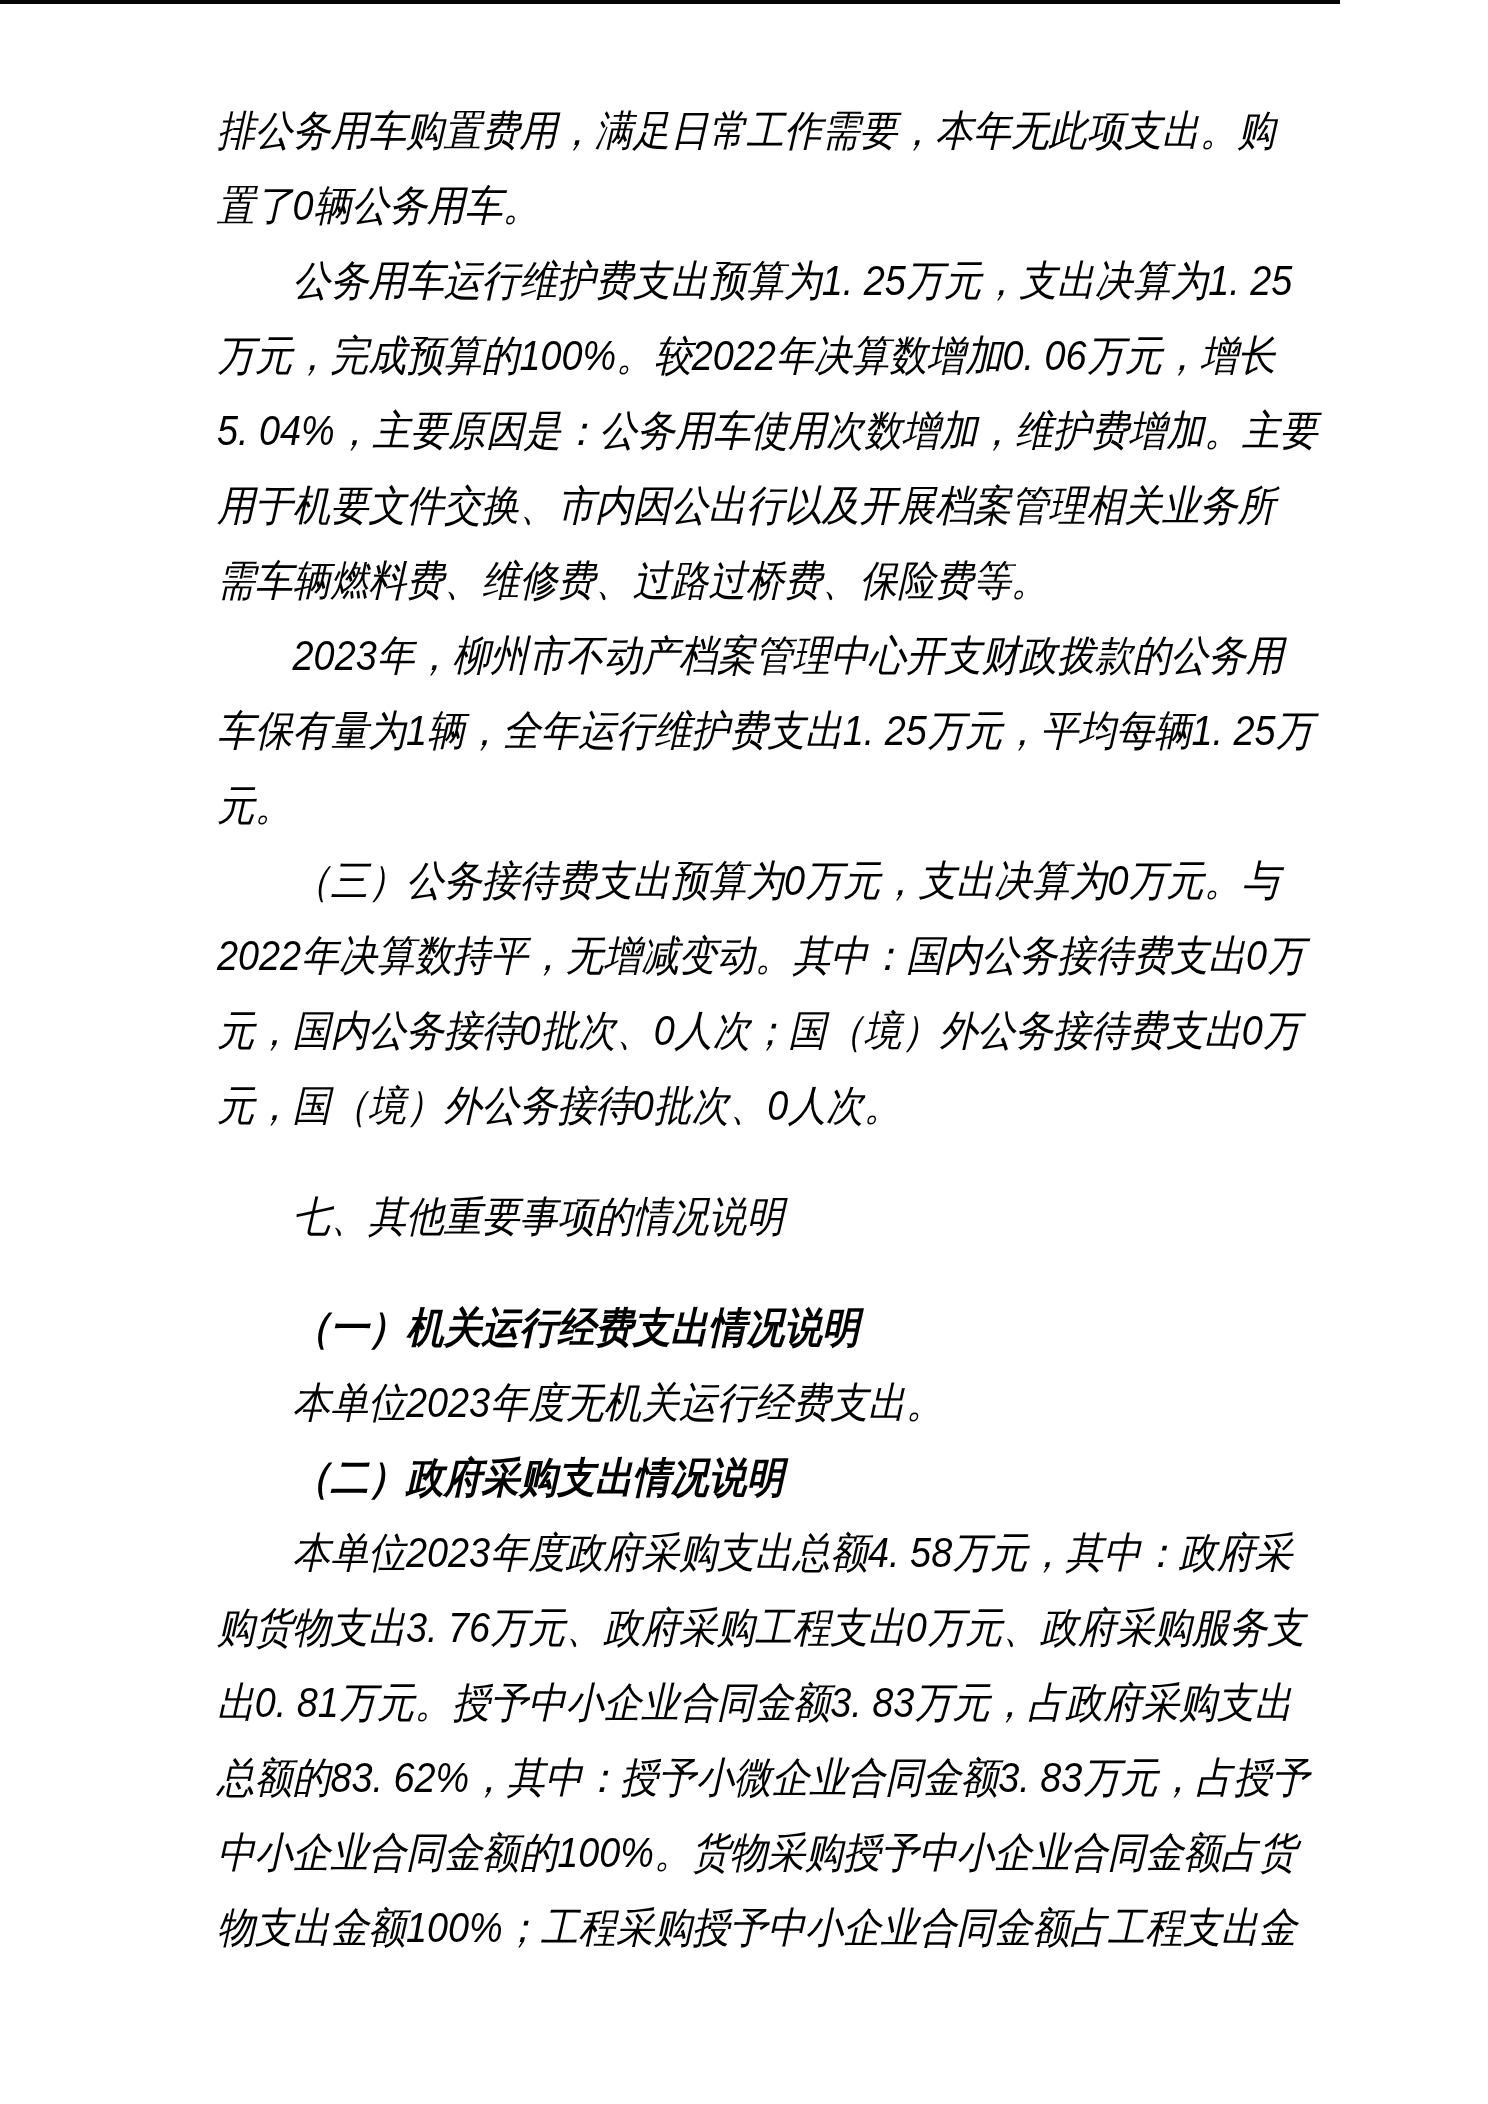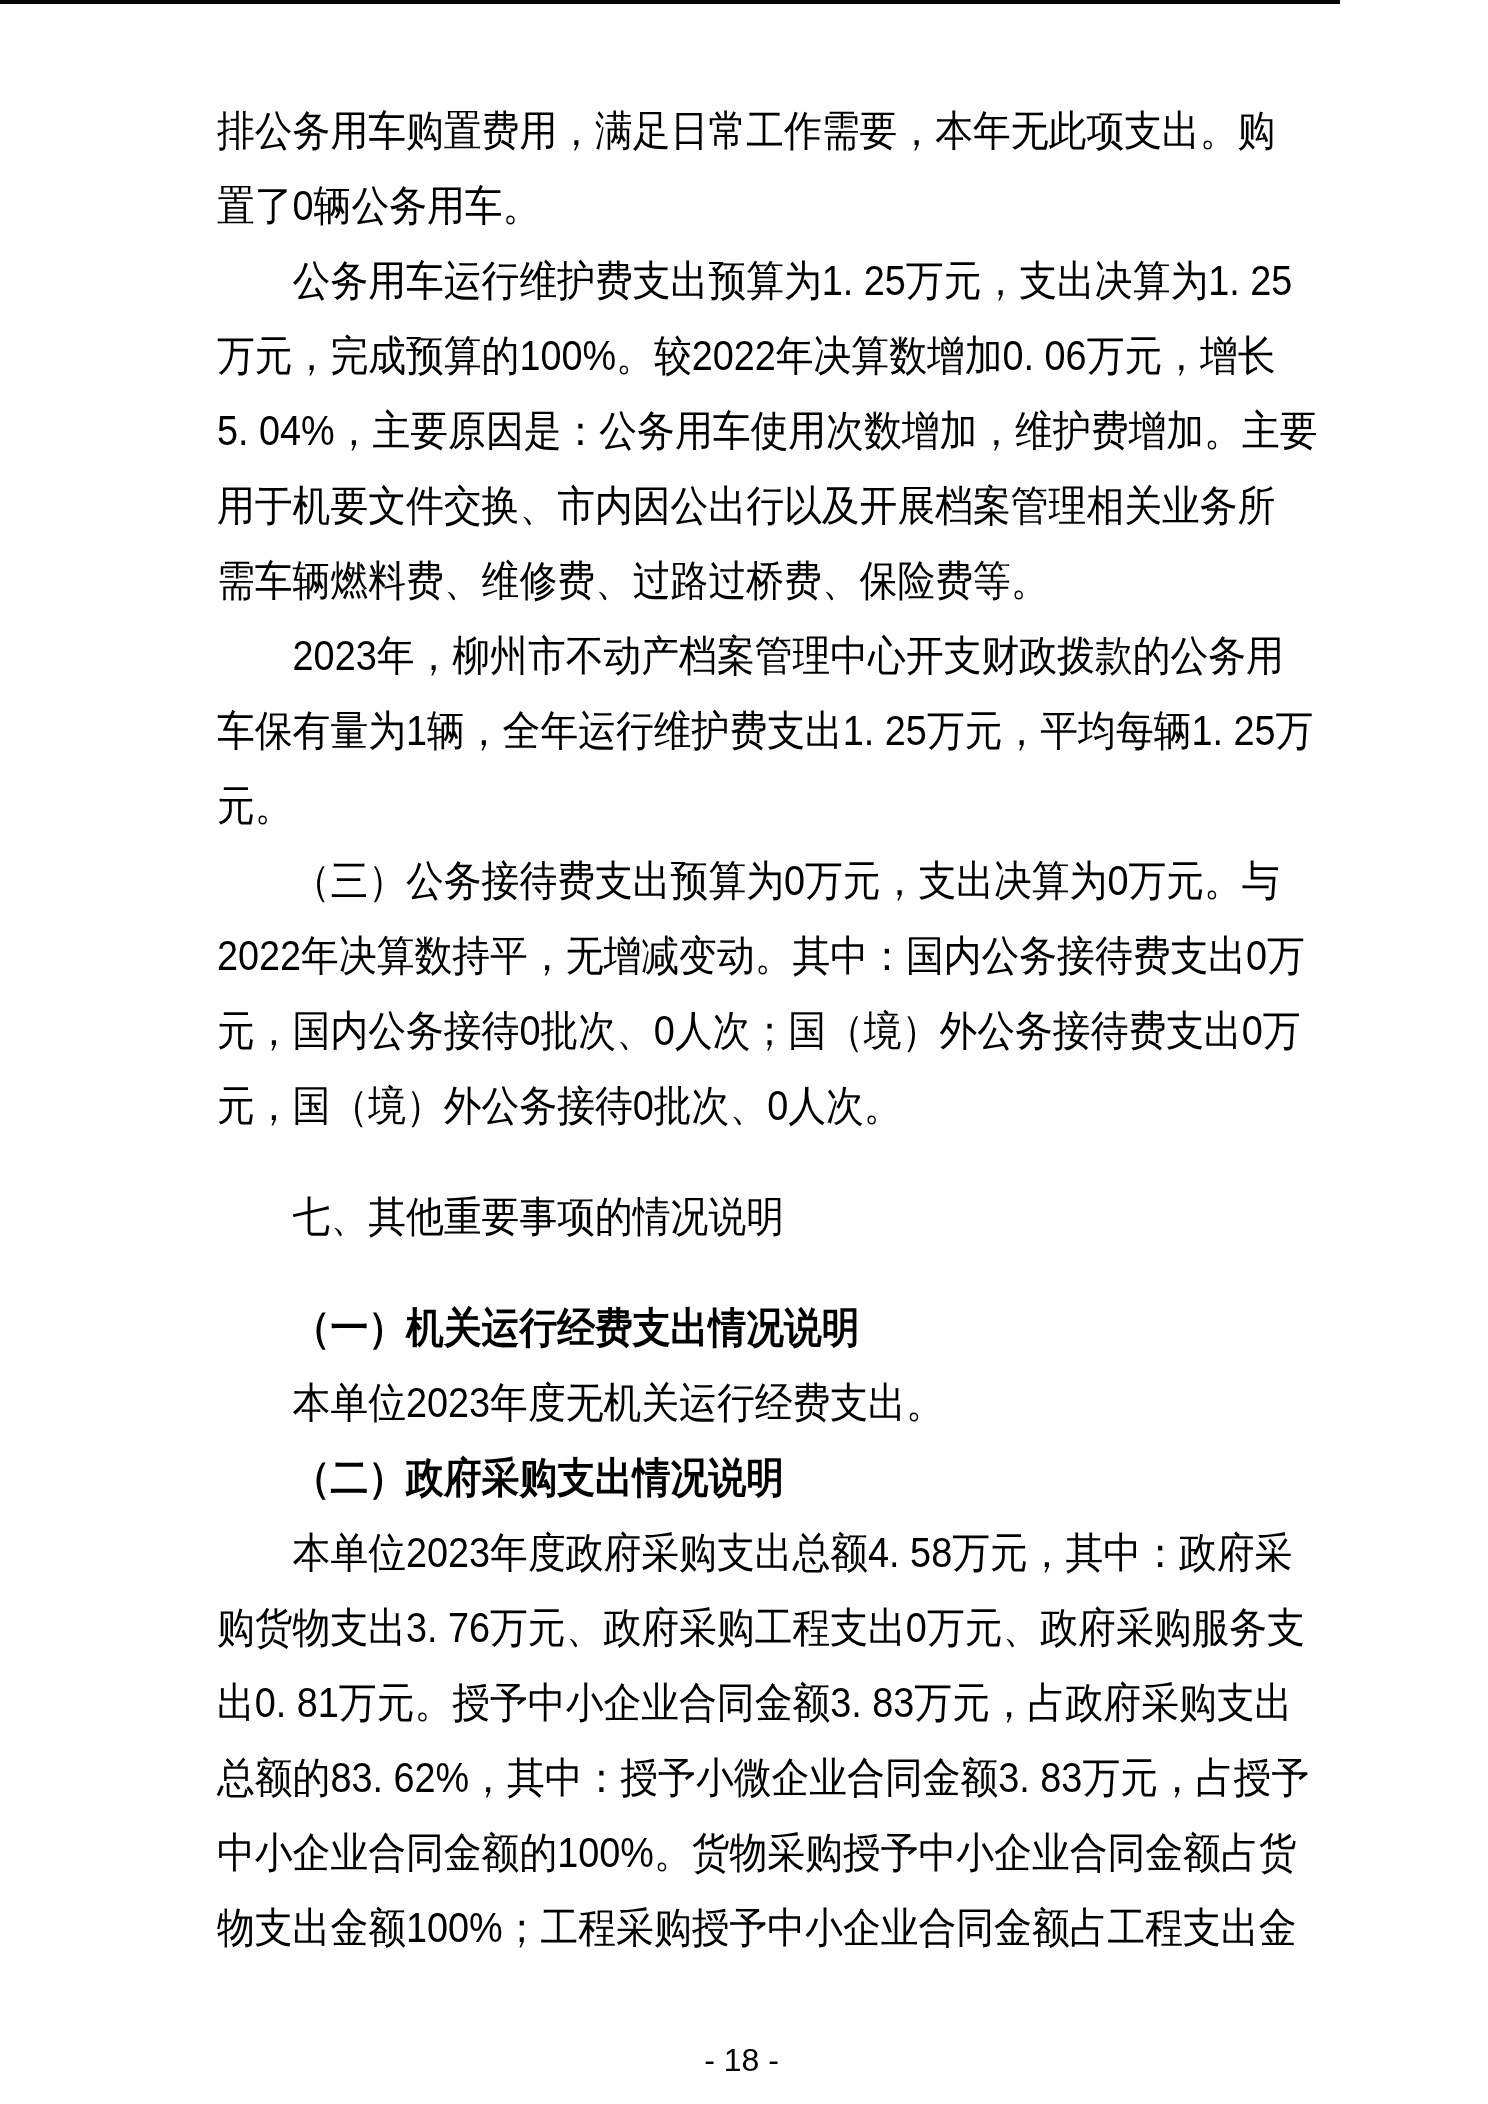--- a/index.html
+++ b/index.html
@@ -7,20 +7,21 @@
     padding: 0;
     background: #ffffff;
     font-family: "Liberation Sans", sans-serif;
   }
   .page {
     position: relative;
     width: 1340px;
     height: 2104px;
     background: #ffffff;
     overflow: hidden;
+    font-style: italic;
   }
   .top-border {
     position: absolute;
     top: 0;
     left: 0;
     width: 1482px;
     height: 4px;
     background: #050505;
   }
   .right-border {
@@ -93,14 +94,13 @@
     <div class="line indent">本单位2023年度无机关运行经费支出。</div>
     <div class="line indent bold">（二）政府采购支出情况说明</div>
     <div class="line indent">本单位2023年度政府采购支出总额4. 58万元，其中：政府采</div>
     <div class="line">购货物支出3. 76万元、政府采购工程支出0万元、政府采购服务支</div>
     <div class="line">出0. 81万元。授予中小企业合同金额3. 83万元，占政府采购支出</div>
     <div class="line">总额的83. 62%，其中：授予小微企业合同金额3. 83万元，占授予</div>
     <div class="line">中小企业合同金额的100%。货物采购授予中小企业合同金额占货</div>
     <div class="line">物支出金额100%；工程采购授予中小企业合同金额占工程支出金</div>
   </div>
 
-  <div class="footer">- 18 -</div>
 </div>
 
 </body></html>

